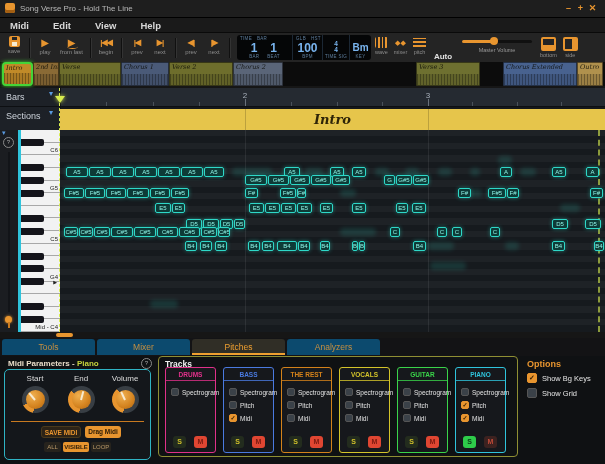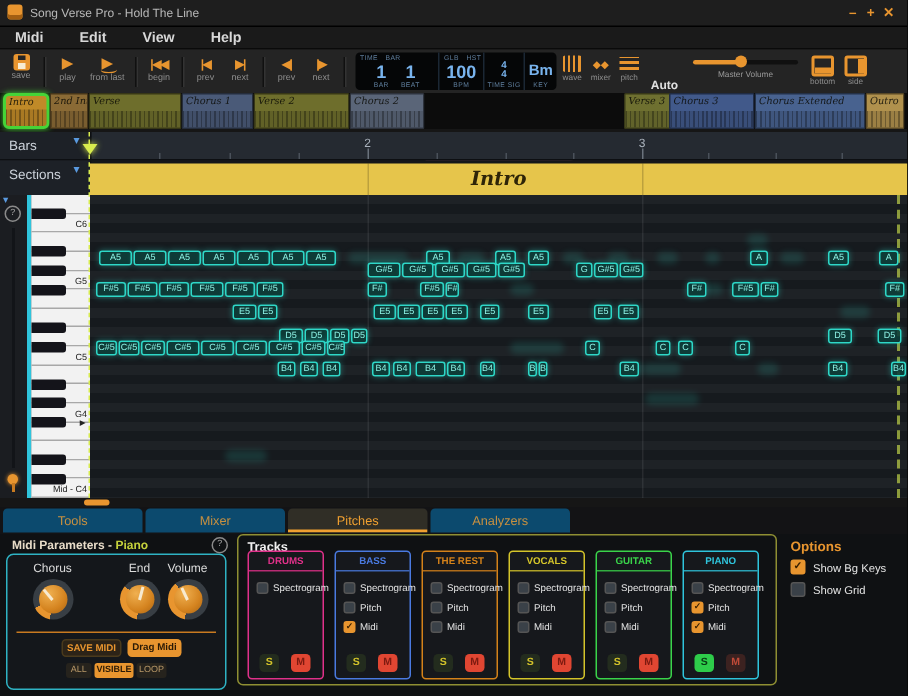--- a/index.html
+++ b/index.html
@@ -329,24 +329,20 @@
         <div class="ov-wave"></div>
         <span class="ov-label">Chorus 2</span>
       </div>
       <div class="ov-sec" style="left: 283px; width: 99px; background: rgb(146, 80, 106); margin-top: 35px;">
         <div class="ov-wave"></div>
         <span class="ov-label">Guitar Solo</span>
       </div>
       <div class="ov-sec" style="left: 382px; width: 64px; background: rgb(110, 112, 48); margin-left: 34px;">
         <div class="ov-wave"></div>
         <span class="ov-label">Verse 3</span>
-      </div>
-      <div class="ov-sec" style="left: 446px; width: 57px; background: rgb(65, 89, 138);">
-        <div class="ov-wave"></div>
-        <span class="ov-label">Chorus 3</span>
       </div>
       <div class="ov-sec" style="left: 503px; width: 74px; background: rgb(72, 98, 143);">
         <div class="ov-wave"></div>
         <span class="ov-label">Chorus Extended</span>
       </div>
       <div class="ov-sec" style="left: 577px; width: 26px; background: rgb(176, 145, 77);">
         <div class="ov-wave"></div>
         <span class="ov-label">Outro</span>
       </div>
     </div>
@@ -549,27 +545,27 @@
       <span>Midi Parameters -</span>
       <span class="inst">Piano</span>
     </div>
     <div class="help mp-help">?</div>
 
     <div class="mp-box" id="mpbox">
       <div class="mp-divider"></div>
       <div class="mp-btn mp-save">SAVE MIDI</div>
       <div class="mp-btn mp-drag">Drag Midi</div>
     <div class="knobwrap" style="left: 10px;">
-          <div class="knoblabel">Chorus</div>
+          <div class="knoblabel">Start</div>
           <div class="knob" style="background: conic-gradient(from 190deg, rgb(232, 149, 47) 0deg, rgb(232, 149, 47) 55deg, rgb(56, 62, 68) 55deg, rgb(56, 62, 68) 360deg);">
             <div class="kcap"></div>
             <div class="kptr" style="transform: translate(-50%, -100%) rotate(-40deg);"></div>
           </div>
         </div>
-        <div class="knobwrap" style="left: 68px; text-align: center;">
+        <div class="knobwrap" style="left: 56px; text-align: center;">
           <div class="knoblabel">End</div>
           <div class="knob" style="background: conic-gradient(from 190deg, rgb(232, 149, 47) 0deg, rgb(232, 149, 47) 120deg, rgb(56, 62, 68) 120deg, rgb(56, 62, 68) 360deg);">
             <div class="kcap"></div>
             <div class="kptr" style="transform: translate(-50%, -100%) rotate(15deg);"></div>
           </div>
         </div>
         <div class="knobwrap" style="left: 100px;">
           <div class="knoblabel">Volume</div>
           <div class="knob" style="background: conic-gradient(from 190deg, rgb(232, 149, 47) 0deg, rgb(232, 149, 47) 130deg, rgb(56, 62, 68) 130deg, rgb(56, 62, 68) 360deg);">
             <div class="kcap"></div>

